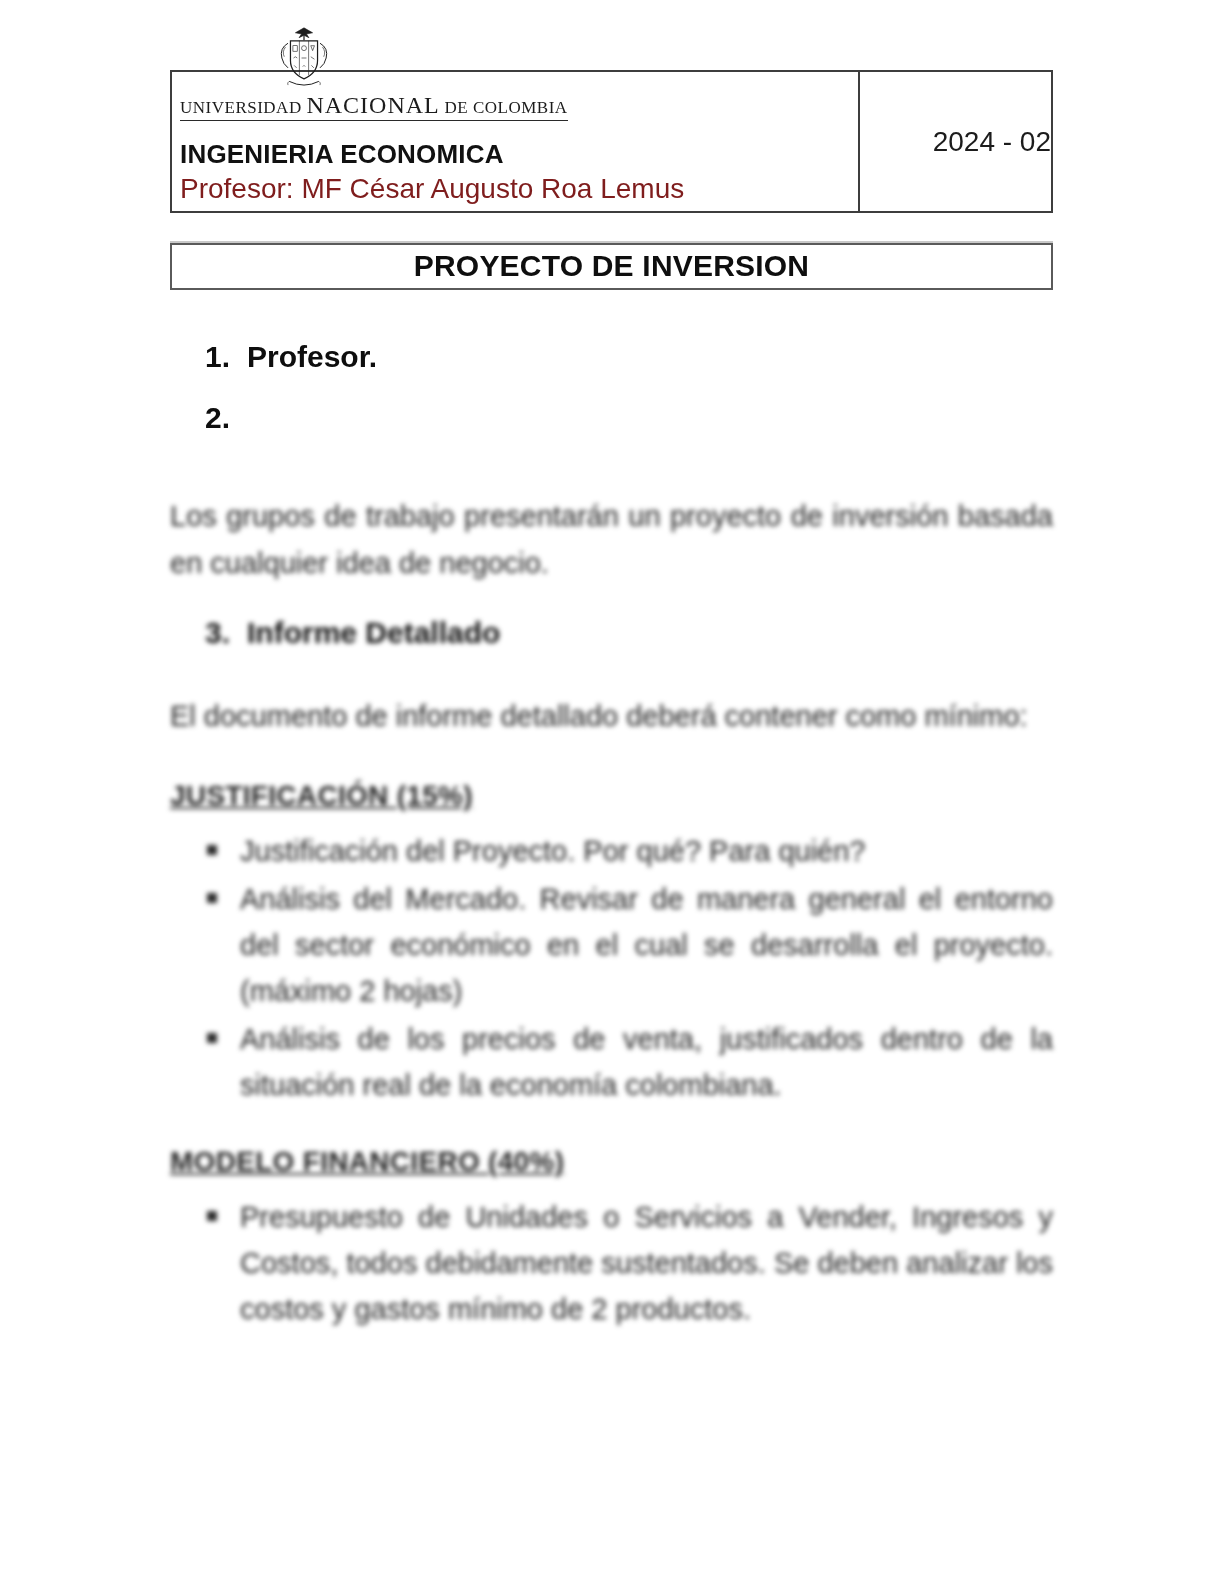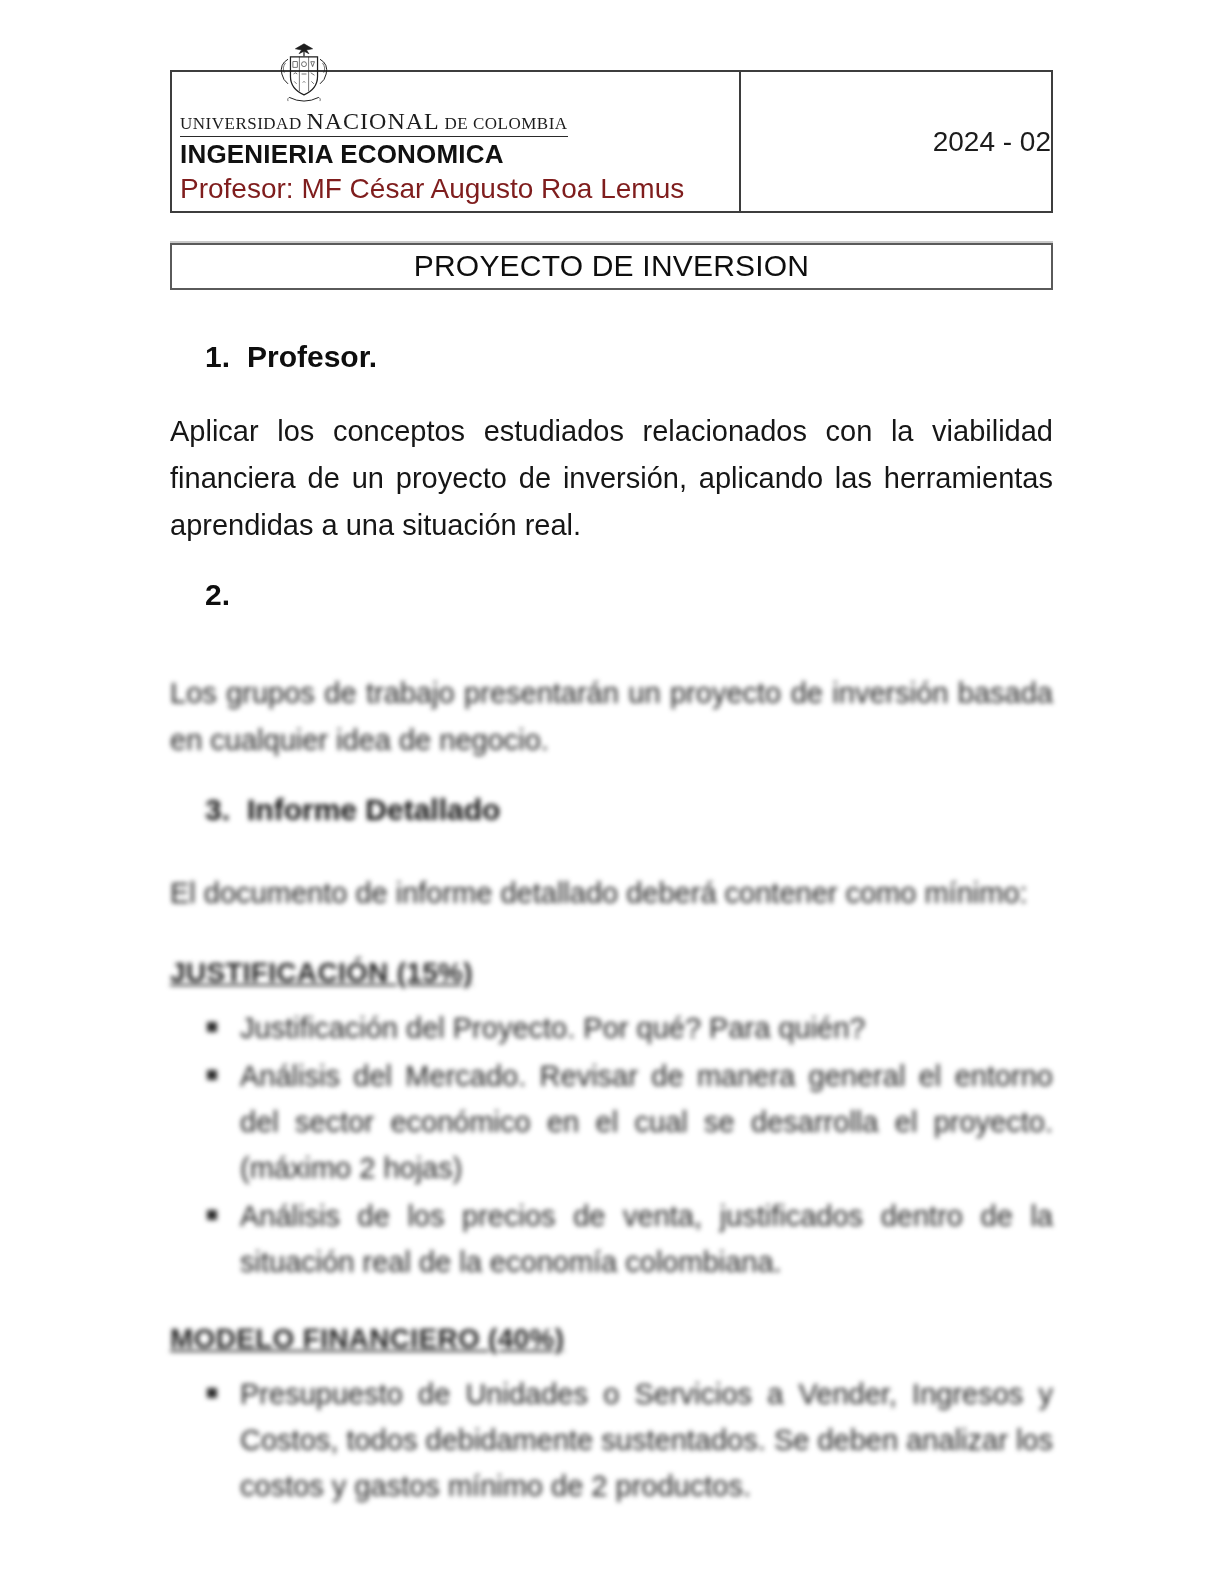--- a/index.html
+++ b/index.html
@@ -23,21 +23,21 @@
 
   
   .header-table {
     display: flex;
     border: 2px solid #3d3d3d;
     height: 143px;
     box-sizing: border-box;
   }
   .header-left {
     box-sizing: border-box;
-    width: 569px;
+    width: 688px;
     border-right: 2px solid #3d3d3d;
     padding: 16px 10px 6px 8px;
     display: flex;
     flex-direction: column;
     justify-content: flex-end;
   }
   .header-right {
     flex: 1;
     display: flex;
     align-items: center;
@@ -62,40 +62,40 @@
     white-space: nowrap;
   }
   .univ-line .big {
     font-size: 24px;
     letter-spacing: 1px;
   }
   .course-line {
     font-size: 26px;
     font-weight: bold;
     color: #111;
-    margin-top: 2px;
+    margin-top: 18px;
     letter-spacing: 0.2px;
   }
   .prof-line {
     font-size: 28px;
     color: #7f1d1d;
     margin-top: 3px;
   }
 
   
   .title-box {
     margin-top: 30px;
     border: 2px solid #5a5a5a;
     box-shadow: 0 -2px 0 #c9c9c9;
     text-align: center;
     padding: 4px 0 5px 0;
   }
   .title-box .title-text {
     font-size: 30px;
-    font-weight: normal;
+    font-weight: bold;
     color: #0e0e0e;
     letter-spacing: 0.2px;
   }
 
   
   .num-heading {
     margin-left: 35px;
     font-size: 30px;
     font-weight: bold;
     color: #0e0e0e;
@@ -222,21 +222,20 @@
 
   <div class="title-box">
     <span class="title-text">PROYECTO DE INVERSION</span>
   </div>
 
   <div class="num-heading h1-spacing">
     <span class="num">1.</span>
     <span>Profesor.</span>
   </div>
 
-  <p class="body-para">Aplicar los conceptos estudiados relacionados con la viabilidad financiera de un proyecto de inversión, aplicando las herramientas aprendidas a una situación real.</p>
 
   <div class="num-heading h2-spacing">
     <span class="num">2.</span>
   </div>
 
   <div class="blurry">
 
     <p class="blur-para intro-spacing">Los grupos de trabajo presentarán un proyecto de inversión basada en cualquier idea de negocio.</p>
 
     <div class="num-heading h3-spacing">

